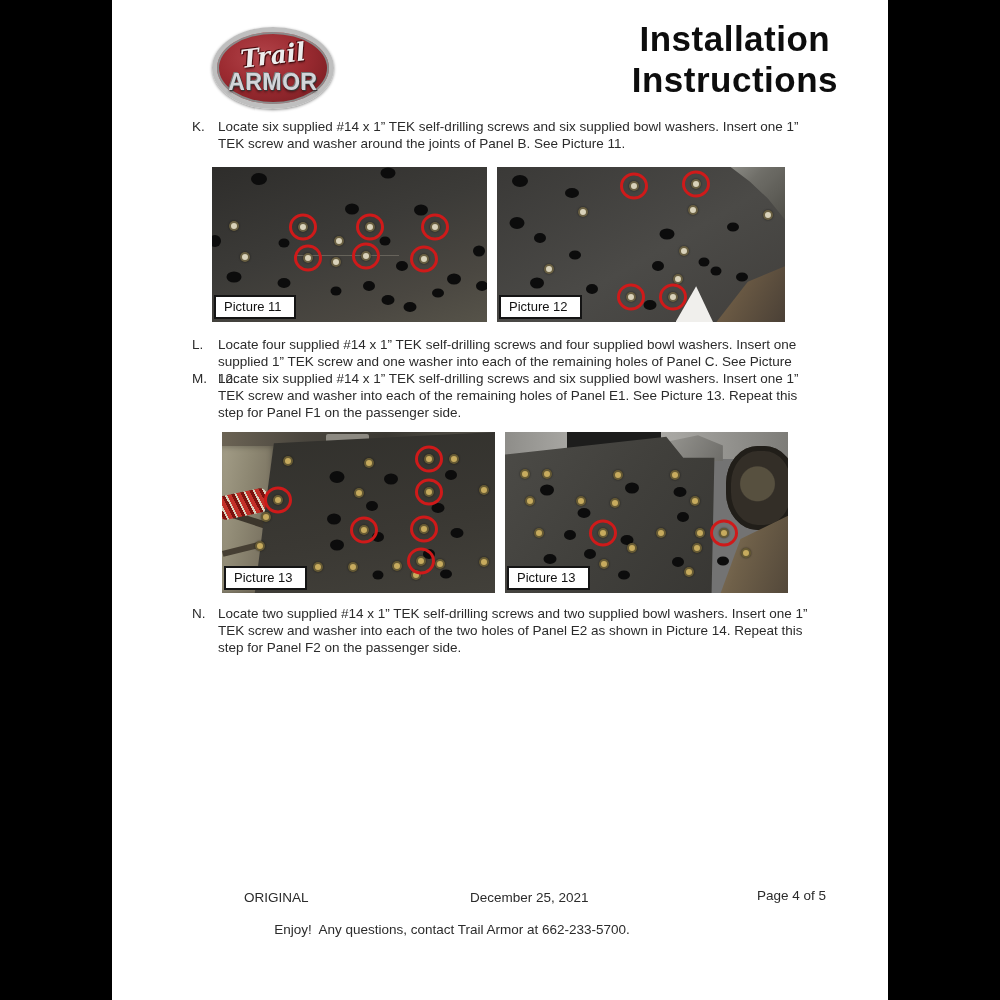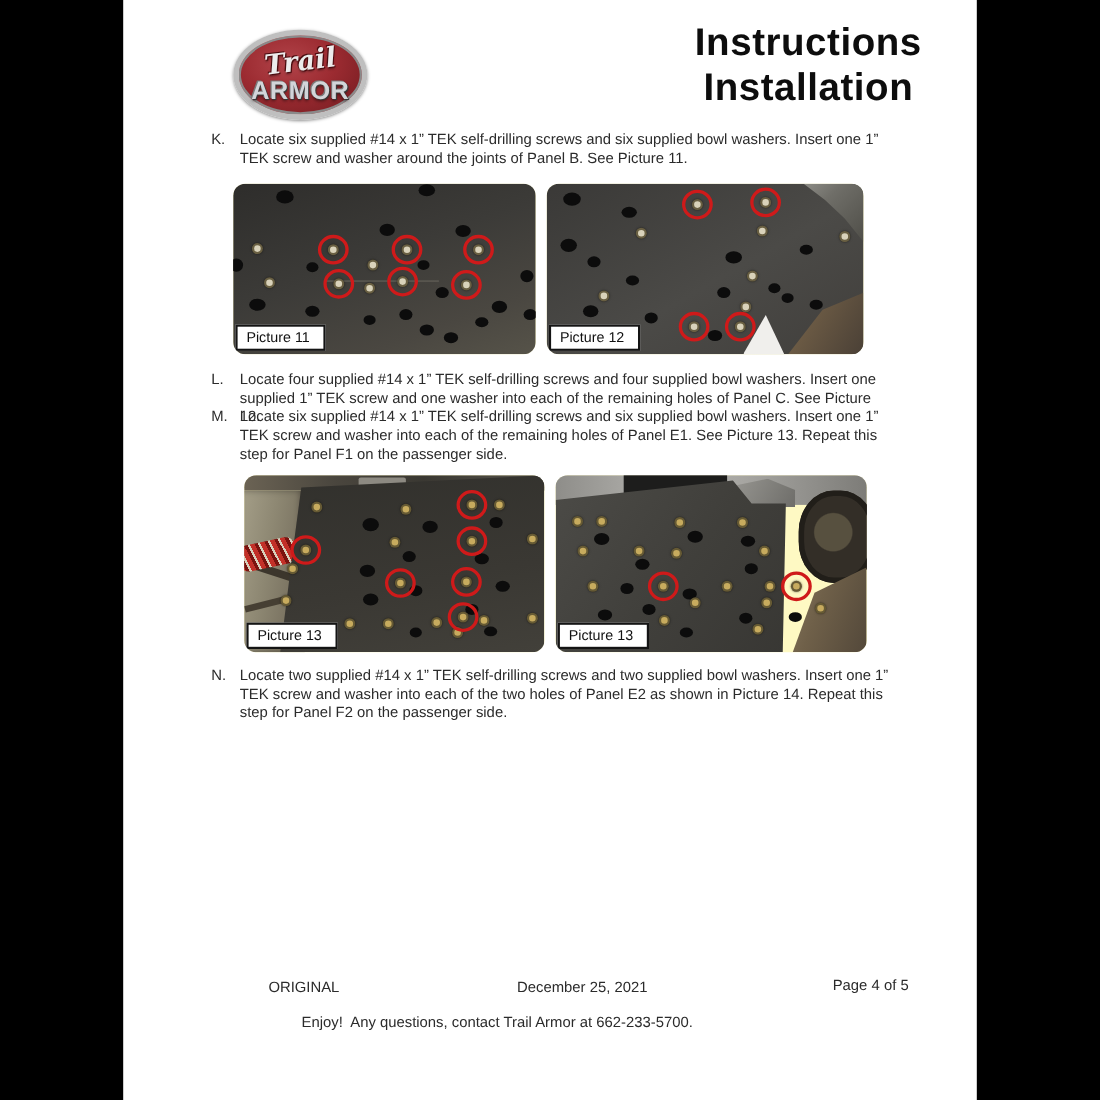--- a/index.html
+++ b/index.html
@@ -29,21 +29,21 @@
   .step { position:absolute; left:80px; width:622px; display:flex; color:#2b2b2b;
     font-size:13.5px; line-height:17px; }
   .step .letter { width:26px; flex:none; }
   .step .text { flex:1; }
   #step-k { top:118px; }
   #step-l { top:336px; }
   #step-m { top:370px; }
   #step-n { top:605px; }
 
   
-  .figure { position:absolute; overflow:hidden; background:#fef9c3;border-radius:11px; }
+  .figure { position:absolute; overflow:hidden; background:#737373; }
   #fig11 { left:100px; top:167px; width:275px; height:155px; }
   #fig12 { left:385px; top:167px; width:288px; height:155px; }
   #fig13 { left:110px; top:432px; width:273px; height:161px; }
   #fig14 { left:393px; top:432px; width:283px; height:161px; }
 
   .panel { position:absolute; inset:0; }
   #fig11 .panel { background:linear-gradient(160deg,#2e2d2b 0%,#3c3b38 45%,#4a4741 78%,#565349 100%); }
   #fig12 .panel { background:linear-gradient(150deg,#3a3937 0%,#4b4a47 55%,#413f3c 100%); }
   #fig13 .panel { background:linear-gradient(170deg,#31302c 0%,#3a3833 60%,#42403a 100%);
     clip-path:polygon(19% 7%, 100% 0, 100% 100%, 12% 100%, 16% 45%); }
@@ -105,22 +105,22 @@
 <body>
 
 <div class="stage">
   <div class="page">
 
     <div class="logo-badge">
       <div class="logo-trail">Trail</div>
       <div class="logo-armor">ARMOR</div>
     </div>
     <div class="doc-title">
+      <div>Installation</div>
       <div>Instructions</div>
-      <div>Installation</div>
     </div>
 
     <div class="step" id="step-k">
       <div class="letter">K.</div>
       <div class="text">Locate six supplied #14 x 1” TEK self-drilling screws and six supplied bowl washers. Insert one 1” TEK screw and washer around the joints of Panel B. See Picture 11.</div>
     </div>
 
     <div class="figure" id="fig11">
       <div class="panel"></div>
       <div class="seam"></div>

